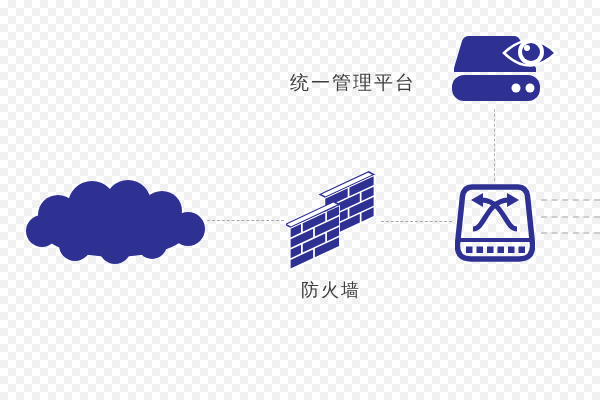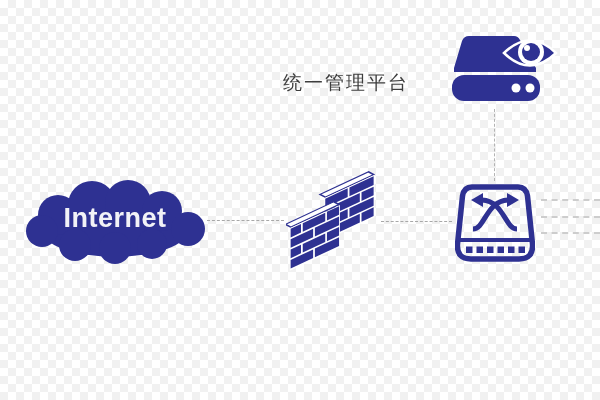--- a/index.html
+++ b/index.html
@@ -38,21 +38,20 @@
         <circle cx="108" cy="26" r="23"></circle>
         <circle cx="142" cy="34" r="20"></circle>
         <circle cx="168" cy="52" r="17"></circle>
         <circle cx="22" cy="54" r="16"></circle>
         <circle cx="55" cy="68" r="16"></circle>
         <circle cx="95" cy="71" r="16"></circle>
         <circle cx="132" cy="67" r="15"></circle>
       </g>
     </svg>
   </div>
-  <div class="abs cloud-text" style="left:45px;top:203px;width:140px;">Internet</div>
 
   <div class="abs dotline-h" style="left:207px;top:220px;width:77px;"></div>
 
   <div class="abs" style="left:286px;top:170px;width:94px;height:102px;">
     <svg width="94" height="102" viewBox="0 -2 98 118">
       <g transform="translate(0,50) skewY(-25)">
 
         <g transform="translate(40,0)">
           <path d="M0,-2 L56,-2 L50,-8 L-6,-8 Z" fill="#ffffff" stroke="#2e3192" stroke-width="1.5"></path>
           <rect x="-1" y="-1" width="58" height="49" fill="#ffffff"></rect>
@@ -82,20 +81,21 @@
             <rect x="0" y="24" width="12" height="10"></rect>
               <rect x="14" y="24" width="26" height="10"></rect>
               <rect x="42" y="24" width="14" height="10"></rect>
             <rect x="0" y="36" width="26" height="10"></rect>
               <rect x="28" y="36" width="28" height="10"></rect>
           </g>
         </g>
       </g>
     </svg>
   </div>
+  <div class="abs node-label" style="left:286px;top:278px;width:90px;">防火墙</div>
 
   <div class="abs dotline-h" style="left:381px;top:221px;width:71px;"></div>
 
   <div class="abs" style="left:455px;top:183px;width:80px;height:82px;">
     <svg width="80" height="82" viewBox="0 0 80 82">
       <path d="M17,4 L63,4 Q71,4 72.5,13 L77.5,61 Q78.5,76 64,76 L16,76 Q1.5,76 2.5,61 L7.5,13 Q9,4 17,4 Z" fill="none" stroke="#2e3192" stroke-width="5.5" stroke-linejoin="round"></path>
       <line x1="5" y1="57" x2="75" y2="57" stroke="#2e3192" stroke-width="4"></line>
       <g fill="#2e3192">
         <rect x="11" y="63.5" width="6.5" height="6.5"></rect>
         <rect x="21.5" y="63.5" width="6.5" height="6.5"></rect>
@@ -124,19 +124,19 @@
       <circle cx="64" cy="56" r="4.5" fill="#ffffff"></circle>
       <circle cx="78" cy="56" r="4.5" fill="#ffffff"></circle>
       <g>
         <path d="M52,21 Q78,-4 104,21 Q78,46 52,21 Z" fill="#2e3192" stroke="#ffffff" stroke-width="2.5"></path>
         <circle cx="79" cy="20" r="13" fill="#ffffff"></circle>
         <circle cx="79" cy="20" r="9" fill="#2e3192"></circle>
         <circle cx="75" cy="16" r="3" fill="#ffffff"></circle>
       </g>
     </svg>
   </div>
-  <div class="abs node-label" style="left:283px;top:70px;width:140px;font-size:19px;text-align:left;">统一管理平台</div>
+  <div class="abs node-label" style="left:283px;top:70px;width:140px;font-size:19px;text-align:center;">统一管理平台</div>
 
   <div class="abs stub" style="left:541px;top:199px;width:59px;"></div>
   <div class="abs stub" style="left:541px;top:216px;width:59px;"></div>
   <div class="abs stub" style="left:541px;top:232px;width:59px;"></div>
 
 </div>
 
 </body></html>

